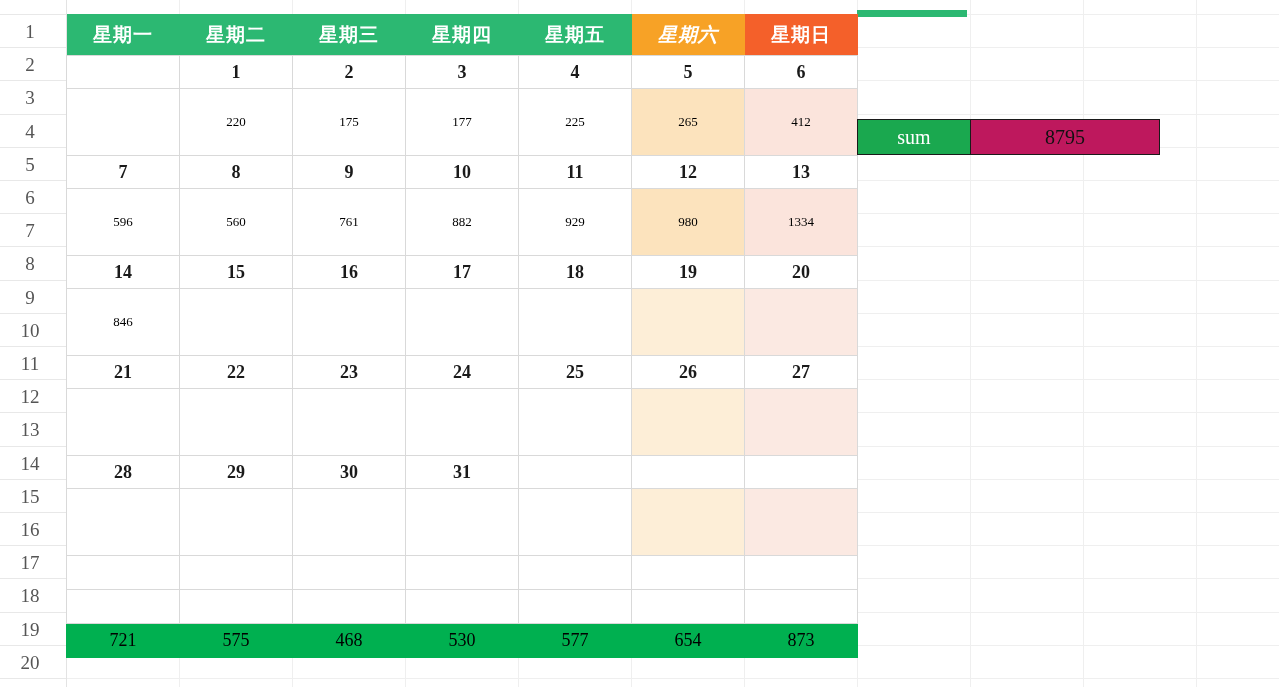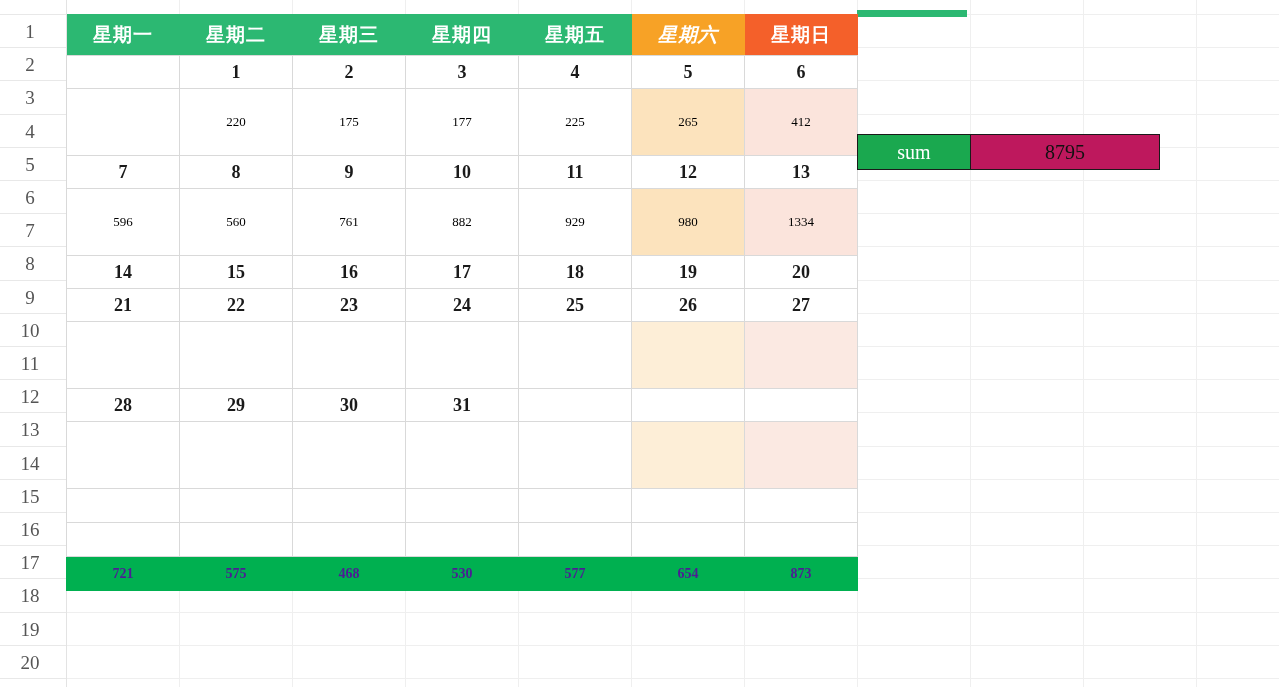--- a/index.html
+++ b/index.html
@@ -115,31 +115,31 @@
   .tint-sat-pale { background: #fdeed7; }
   .tint-sun-pale { background: #fbe9e2; }
 
   
   .blankrow { height: 33px; background: #ffffff; }
 
   
   .totalrow td {
     height: 33px;
     background: #00b050;
-    color: #4c1d95;
-    font-size: 14px;
-    font-weight: bold;
+    color: #000000;
+    font-size: 18px;
+    font-weight: normal;
     border: 1px solid #00b050;
   }
 
   
   .summary {
     position: absolute;
     left: 857px;
-    top: 134px;
+    top: 119px;
     border-collapse: collapse;
     table-layout: fixed;
   }
   .summary td {
     border: 1px solid #1a1a1a;
     height: 32px;
     text-align: center;
     vertical-align: middle;
     font-family: "Liberation Serif", "DejaVu Serif", serif;
     font-size: 20px;
@@ -326,20 +326,29 @@
         <tr>
           <td class="daynum">14</td>
           <td class="daynum">15</td>
           <td class="daynum">16</td>
           <td class="daynum">17</td>
           <td class="daynum">18</td>
           <td class="daynum">19</td>
           <td class="daynum">20</td>
         </tr>
         <tr>
+          <td class="dayval ">846</td>
+          <td class="dayval "></td>
+          <td class="dayval "></td>
+          <td class="dayval "></td>
+          <td class="dayval "></td>
+          <td class="dayval tint-sat-pale"></td>
+          <td class="dayval tint-sun-pale"></td>
+        </tr>
+        <tr>
           <td class="daynum">21</td>
           <td class="daynum">22</td>
           <td class="daynum">23</td>
           <td class="daynum">24</td>
           <td class="daynum">25</td>
           <td class="daynum">26</td>
           <td class="daynum">27</td>
         </tr>
         <tr>
           <td class="dayval "></td>

